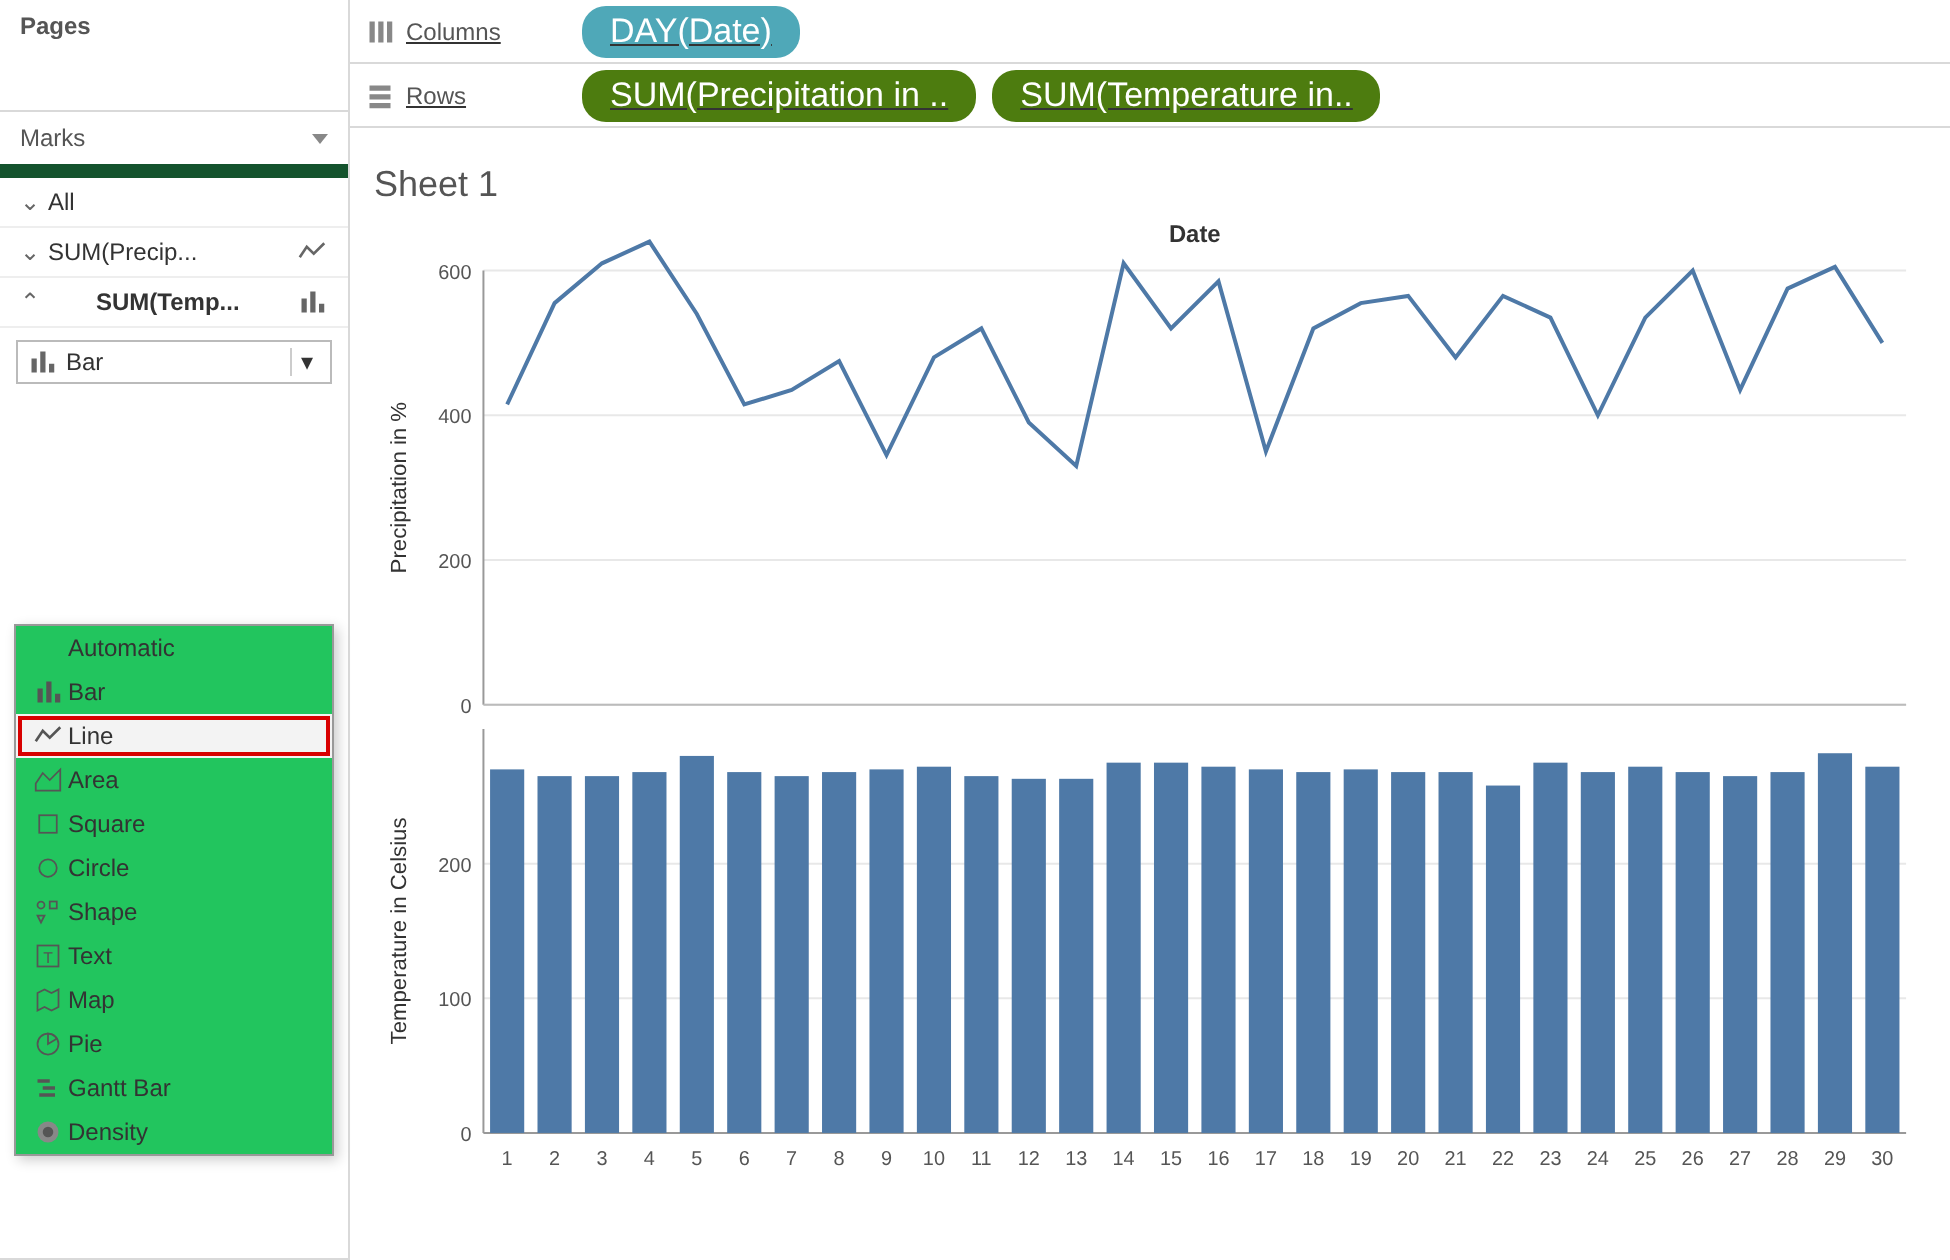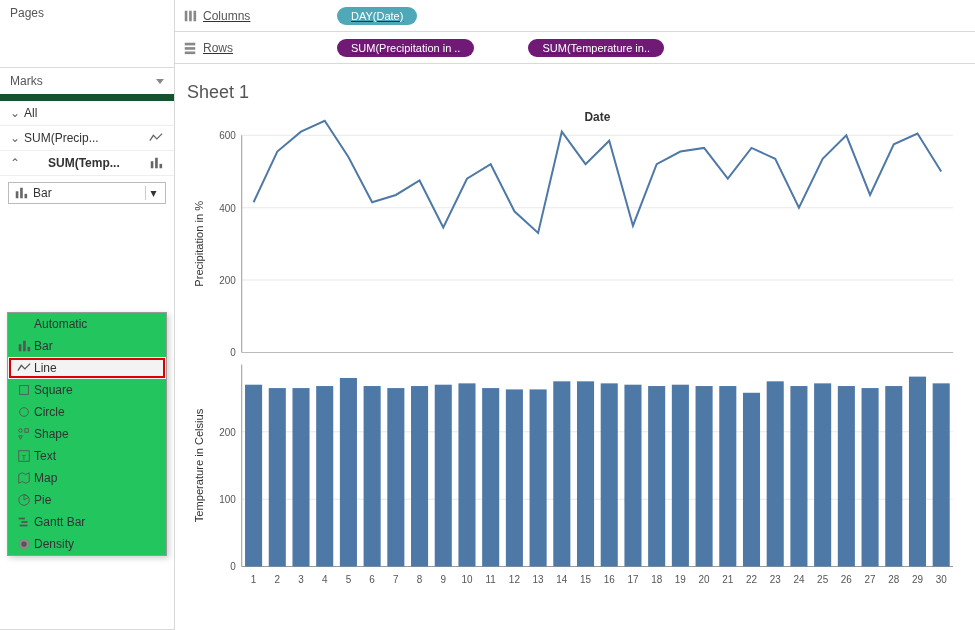--- a/index.html
+++ b/index.html
@@ -19,21 +19,21 @@
     background: #fff;
   }
   .panel-header {
     padding: 6px 10px;
     color: #555;
     font-size: 12px;
     display: flex;
     justify-content: space-between;
     align-items: center;
   }
-  .panel.pages { height: 68px; }
+  .panel.pages { height: 56px; font-weight: bold; }
   .panel.filters { height: 90px; }
   .panel.marks .panel-header { border-bottom: 7px solid #14532d; }
   .caret-down-icon {
     width: 0; height: 0;
     border-left: 4px solid transparent;
     border-right: 4px solid transparent;
     border-top: 5px solid #888;
   }
   .mark-card {
     display: flex; justify-content: space-between; align-items: center;
@@ -91,26 +91,25 @@
     text-decoration: underline;
   }
   .shelf-label {
     width: 100px; display: flex; align-items: center; gap: 6px; color: #555;
   }
   .shelf-label .lead-icon { width: 14px; display:inline-flex; justify-content:center; color:#888; }
   .pill {
     border-radius: 12px;
     padding: 3px 14px;
     color: #fff;
-    font-size: 11px;
+    font-size: 17px;
     display: inline-block;
-    margin-left: 46px;
   }
   .pill.teal { background: #4fa8b8; }
-  .pill.green { background: #701a75; }
+  .pill.green { background: #4d7c0f; }
 
   .sheet-area { flex: 1; padding: 18px 12px 8px 12px; display:flex; flex-direction:column; }
   .sheet-title { font-size: 18px; color: #555; font-weight: 300; margin-bottom: 4px; }
   .chart-wrap { flex:1; display:flex; }
   .chart-wrap svg { width:100%; height:100%; }
 
   
   svg.sm { width: 14px; height: 14px; }
 </style>
 </head>
@@ -184,20 +183,28 @@
         <span>Bar</span>
       </div>
       <div class="item highlighted">
         <span class="icon-slot">
           <svg class="sm" viewBox="0 0 16 16">
             <polyline points="1,11 5,5 9,9 15,3" stroke="#555" fill="none" stroke-width="1.5"></polyline>
           </svg>
         </span>
         <span>Line</span>
         <span class="highlight-box"></span>
+      </div>
+      <div class="item">
+        <span class="icon-slot">
+          <svg class="sm" viewBox="0 0 16 16">
+            <polygon points="1,14 1,10 5,4 9,8 15,2 15,14" fill="none" stroke="#555"></polygon>
+          </svg>
+        </span>
+        <span>Area</span>
       </div>
       <div class="item">
         <span class="icon-slot">
           <svg class="sm" viewBox="0 0 16 16">
             <rect x="3" y="3" width="10" height="10" fill="none" stroke="#555"></rect>
           </svg>
         </span>
         <span>Square</span>
       </div>
       <div class="item">

